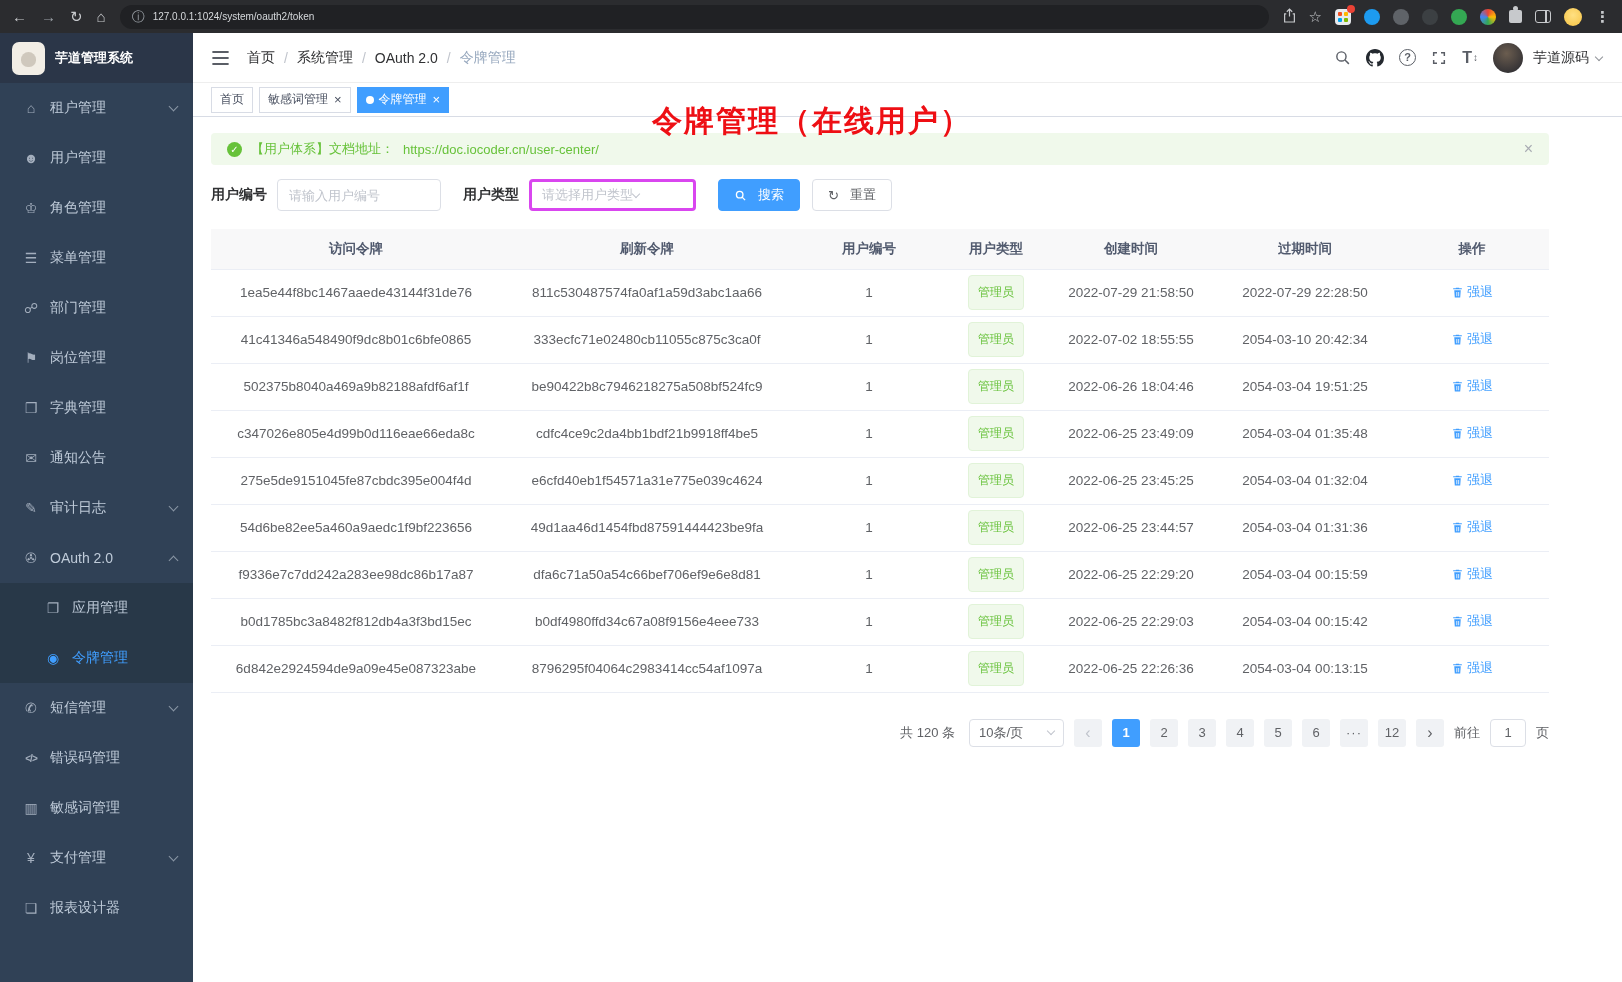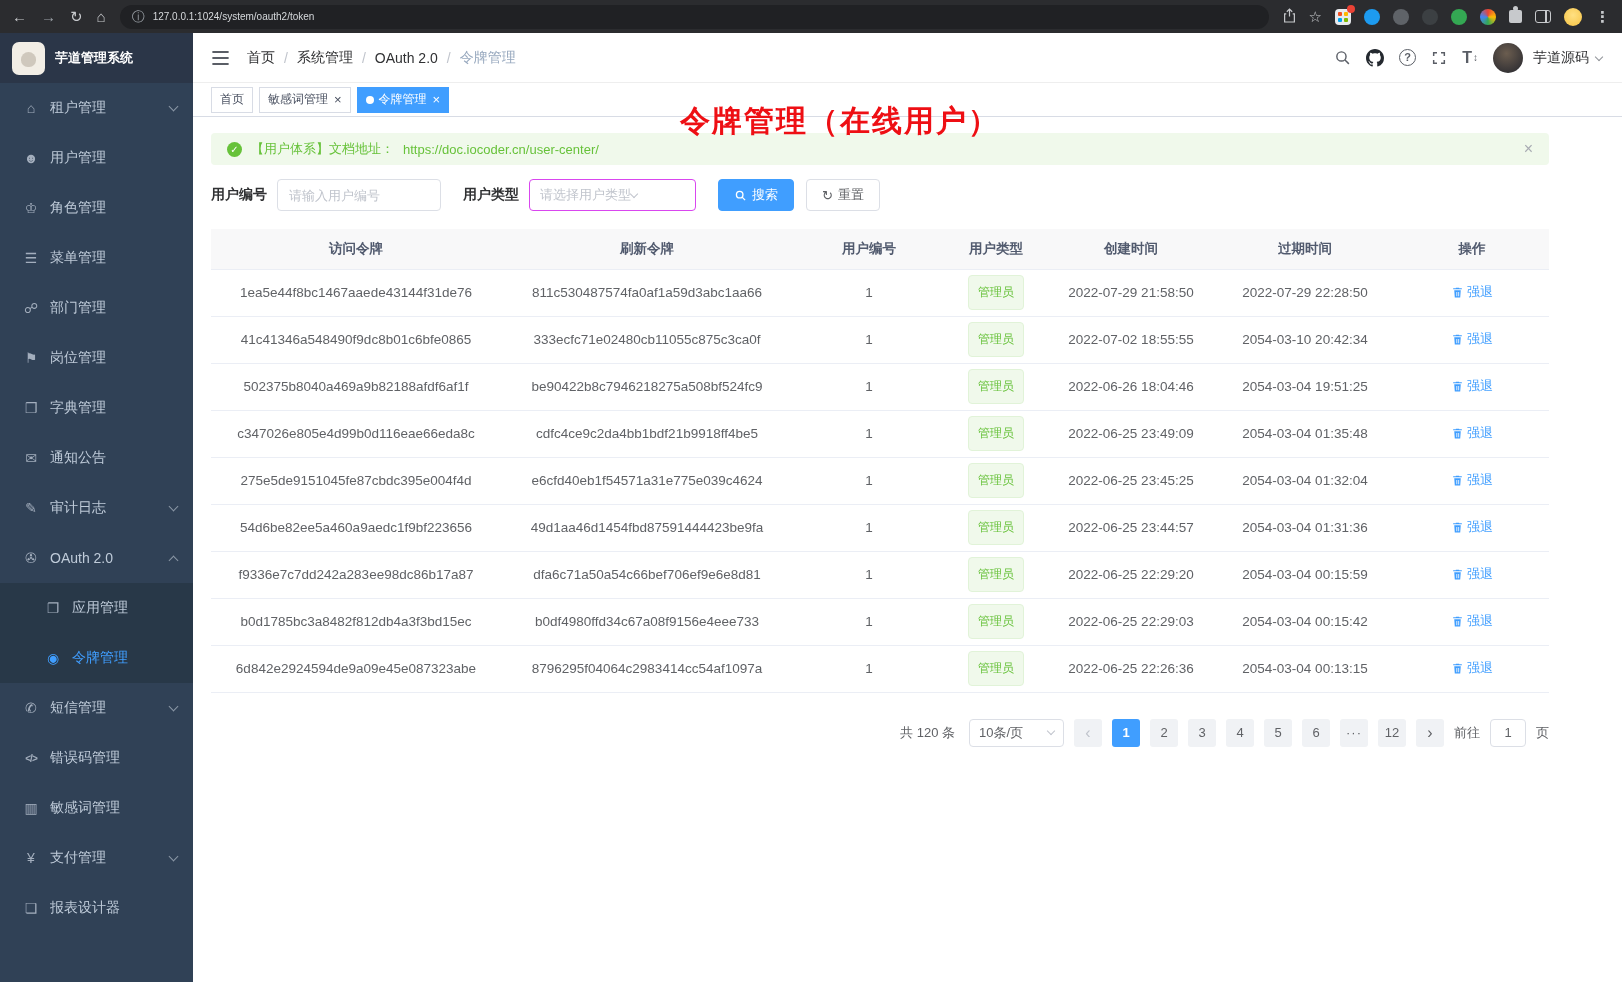--- a/index.html
+++ b/index.html
@@ -90,24 +90,24 @@
     display:flex;align-items:center;justify-content:center;flex:none;}
   .alert-link{cursor:pointer;}
   .alert-close{margin-left:auto;color:#a8abb2;font-size:16px;cursor:pointer;line-height:1;}
 
   .filters{display:flex;align-items:center;margin-top:14px;gap:12px;}
   .f-group{display:flex;align-items:center;gap:10px;margin-right:10px;}
   .f-label{font-size:14px;font-weight:700;color:#303133;white-space:nowrap;}
   .f-input{width:164px;height:32px;border:1px solid #dcdfe6;border-radius:4px;padding:0 11px;font-size:13px;
     color:#606266;outline:none;font-family:inherit;}
   .f-input::placeholder{color:#c0c4cc;}
-  .f-select{width:167px;height:32px;border:1px solid #d946ef;border-radius:4px;padding:0 10px;display:flex;
+  .f-select{width:167px;height:32px;border:3px solid #d946ef;border-radius:4px;padding:0 10px;display:flex;
     align-items:center;justify-content:flex-start;cursor:pointer;background:#fff;}
   .f-placeholder{font-size:13px;color:#c0c4cc;}
-  .btn{height:32px;border-radius:4px;padding:0 15px;font-size:13px;display:inline-flex;align-items:center;gap:5px;
+  .btn{height:32px;border-radius:4px;padding:0 15px;font-size:13px;display:inline-flex;align-items:center;gap:11px;
     cursor:pointer;font-family:inherit;}
   .btn.primary{background:#409eff;border:1px solid #409eff;color:#fff;}
   .btn.plain{background:#fff;border:1px solid #dcdfe6;color:#606266;}
   .reset-ic{font-size:13px;line-height:1;}
 
   
   .table-wrap{margin-top:18px;}
   table{width:100%;border-collapse:collapse;table-layout:fixed;}
   th{height:40px;background:#f8f8f9;color:#515a6e;font-size:13.5px;font-weight:700;text-align:center;
     border-bottom:1px solid #ebeef5;white-space:nowrap;overflow:hidden;}
@@ -126,21 +126,21 @@
   .pg-btn{min-width:28px;height:28px;background:#f0f2f5;border-radius:3px;display:inline-flex;align-items:center;
     justify-content:center;font-size:13px;color:#606266;cursor:pointer;padding:0 4px;}
   .pg-btn.active{background:#409eff;color:#fff;font-weight:700;}
   .pg-btn.prev{color:#c0c4cc;font-size:16px;}
   .pg-btn.next{font-size:16px;}
   .pg-btn.more{letter-spacing:1px;}
   .pg-input{width:36px;height:28px;border:1px solid #dcdfe6;border-radius:4px;text-align:center;font-size:13px;
     color:#606266;outline:none;font-family:inherit;}
 
   
-  .annotation{position:absolute;left:680px;top:68px;color:#ee0f14;font-size:30px;font-weight:700;
+  .annotation{position:absolute;left:652px;top:68px;color:#ee0f14;font-size:30px;font-weight:700;
     letter-spacing:2px;z-index:50;white-space:nowrap;}
 </style>
 </head>
 <body>
 
 <div class="browser">
   <span class="b-ic">←</span>
   <span class="b-ic fwd">→</span>
   <span class="b-ic">↻</span>
   <span class="b-ic">⌂</span>

